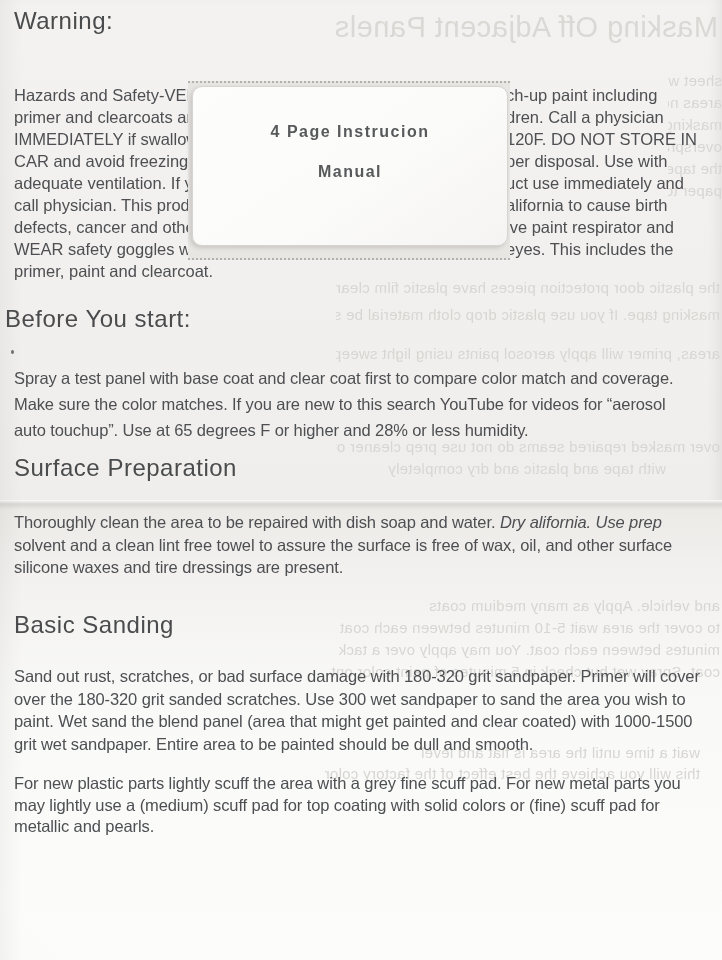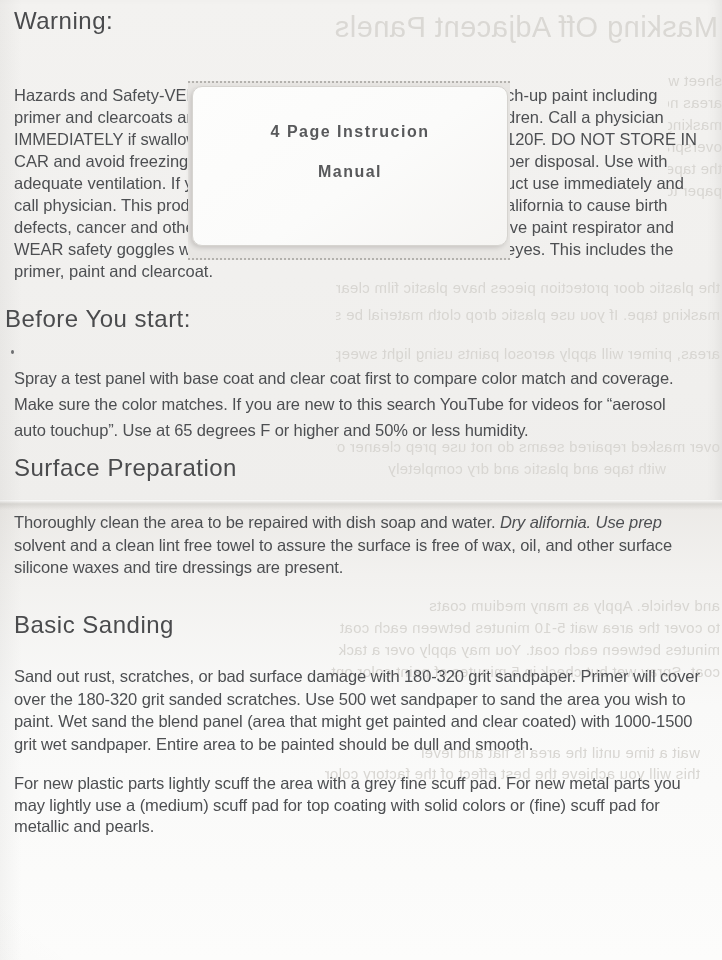--- a/index.html
+++ b/index.html
@@ -149,36 +149,36 @@
   <div class="sticker">
     <div class="sticker-line1">4 Page Instrucion</div>
     <div class="sticker-line2">Manual</div>
   </div>
 
   <div class="ink h-title" style="left:5px; top:306px;">Before You start:</div>
   <div class="stray-dot"></div>
   <div class="ink" style="left:14px; top:365px;">
     <div class="bodyline" style="line-height:26px;">Spray a test panel with base coat and clear coat first to compare color match and coverage.</div>
     <div class="bodyline" style="line-height:26px;">Make sure the color matches.  If you are new to this search YouTube for videos for “aerosol</div>
-    <div class="bodyline" style="line-height:26px;">auto touchup”.  Use at 65 degrees F or higher and 50% or less humidity.</div>
+    <div class="bodyline" style="line-height:26px;">auto touchup”.  Use at 65 degrees F or higher and 28% or less humidity.</div>
   </div>
 
   <div class="ink h-title" style="left:14px; top:455px;">Surface Preparation</div>
   <div class="ink" style="left:14px; top:511px;">
     <div class="bodyline">
       <span>Thoroughly clean the area to be repaired with dish soap and water.  </span><span class="ital">Dry alifornia. Use prep</span>
     </div>
     <div class="bodyline">solvent and a clean lint free towel to assure the surface is free of wax, oil, and other surface</div>
     <div class="bodyline">silicone waxes and tire dressings are present.</div>
   </div>
 
   <div class="ink h-title" style="left:14px; top:612px;">Basic Sanding</div>
   <div class="ink" style="left:14px; top:665px;">
     <div class="bodyline">Sand out rust, scratches, or bad surface damage with 180-320 grit sandpaper. Primer will cover</div>
-    <div class="bodyline">over the 180-320 grit sanded scratches. Use 500 wet sandpaper to sand the area you wish to</div>
+    <div class="bodyline">over the 180-320 grit sanded scratches. Use 300 wet sandpaper to sand the area you wish to</div>
     <div class="bodyline">paint. Wet sand the blend panel (area that might get painted and clear coated) with 1000-1500</div>
     <div class="bodyline">grit wet sandpaper. Entire area to be painted should be dull and smooth.</div>
   </div>
   <div class="ink" style="left:14px; top:773px;">
     <div class="bodyline" style="line-height:21.5px;">For new plastic parts lightly scuff the area with a grey fine scuff pad. For new metal parts you</div>
     <div class="bodyline" style="line-height:21.5px;">may lightly use a (medium) scuff pad for top coating with solid colors or (fine) scuff pad for</div>
     <div class="bodyline" style="line-height:21.5px;">metallic and pearls.</div>
   </div>
 
   <div class="shading"></div>

